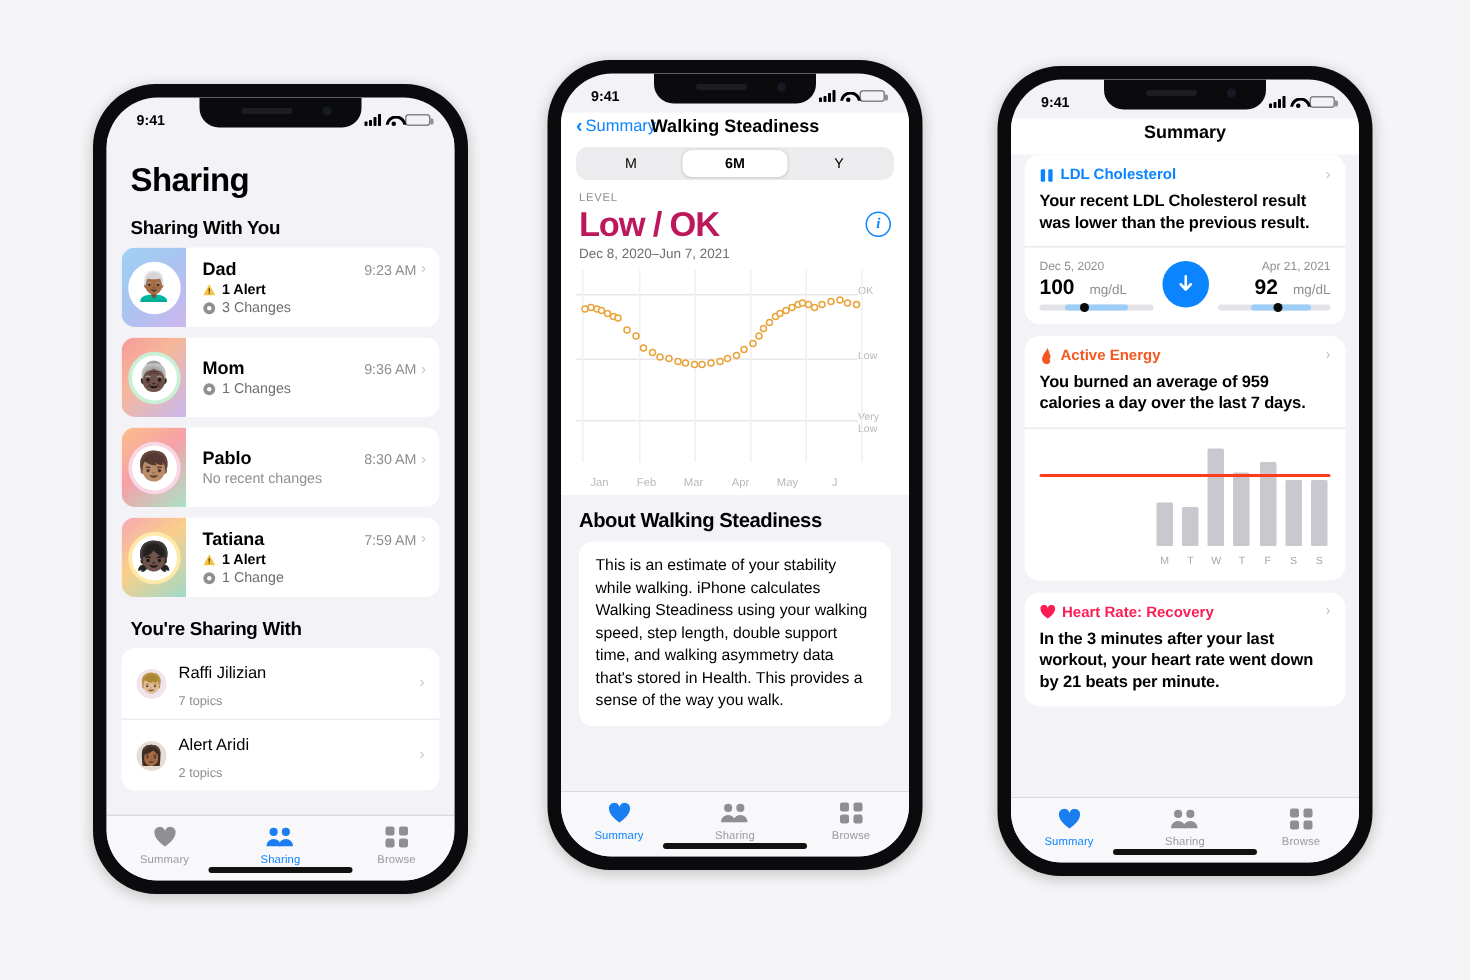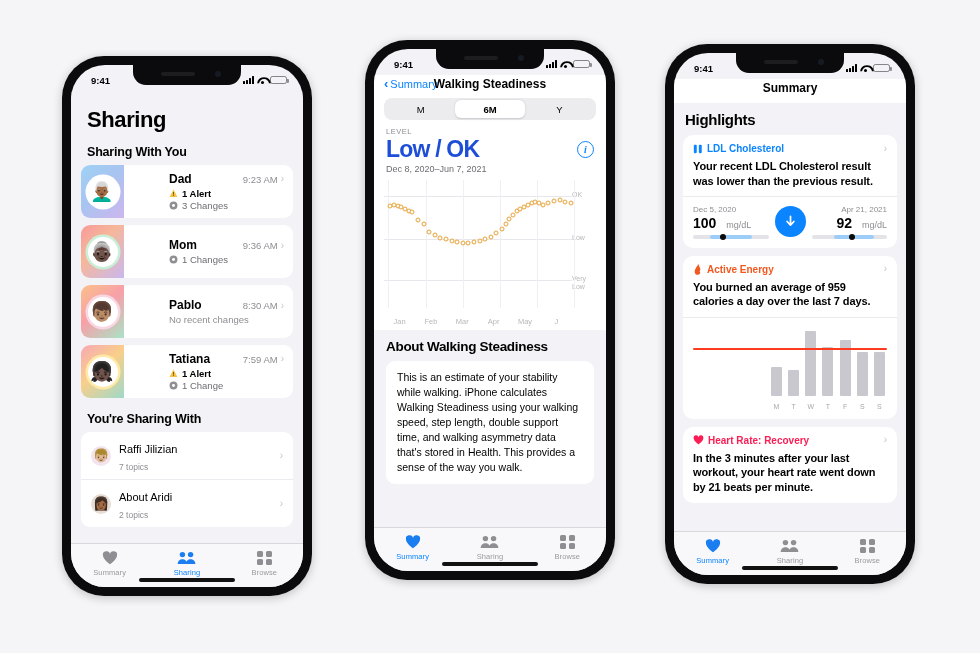--- a/index.html
+++ b/index.html
@@ -117,21 +117,21 @@
   .memoji {
     width: 30px; height: 30px; border-radius: 50%;
     display:flex; align-items:center; justify-content:center;
     font-size: 19px; line-height: 1;
     background: #fff;
   }
   .memoji.ring-w { box-shadow: 0 0 0 2.5px #fff; }
   .memoji.ring-g { box-shadow: 0 0 0 2.5px #c9f0d6; }
   .memoji.ring-p { box-shadow: 0 0 0 2.5px #f9d6e4; }
   .memoji.ring-y { box-shadow: 0 0 0 2.5px #ffe9a8; }
-  .share-main { flex:1; padding: 6px 9px 6px 11px; display:flex; flex-direction:column; justify-content:center;margin-left:34px; }
+  .share-main { flex:1; padding: 6px 9px 6px 11px; display:flex; flex-direction:column; justify-content:center; }
   .share-top { display:flex; align-items:baseline; justify-content:space-between; }
   .share-name { font-size: 12px; font-weight: bold; color:#000; }
   .share-right { display:flex; align-items:center; gap:3px; }
   .share-time { font-size: 9.5px; color:#8e8e93; }
   .chev { color:#c6c6cc; font-size: 10px; line-height:1; }
   .share-meta { margin-top: 2px; display:flex; flex-direction:column; gap:1.5px; }
   .meta-line { display:flex; align-items:center; gap:4px; font-size: 9.5px; }
   .meta-line.alert { color:#000; font-weight: bold; }
   .meta-line.change { color:#6d6d72; }
   .meta-line.none { color:#8e8e93; }
@@ -155,21 +155,21 @@
                font-size: 12px; font-weight: bold; color:#000; white-space:nowrap; }
   .seg {
     display:flex; background:#ececeF; border-radius: 8px; margin: 0 10px 7px;
     padding: 2px; height: 22px;
   }
   .seg .s { flex:1; display:flex;align-items:center;justify-content:center;
             font-size:9.5px; color:#000; border-radius:6px; }
   .seg .s.sel { background:#fff; box-shadow:0 .5px 2px rgba(0,0,0,.16); font-weight: 600; }
   .lv-label { font-size: 7.5px; color:#8e8e93; letter-spacing:.5px; padding: 0 12px; }
   .lv-row { display:flex; align-items:center; justify-content:space-between; padding: 0 12px; }
-  .lv-value { font-size: 23px; font-weight: bold; color:#1d4ed8; letter-spacing:-.8px; line-height:1.15; }
+  .lv-value { font-size: 23px; font-weight: bold; color:#be185d; letter-spacing:-.8px; line-height:1.15; }
   .info-i { width:17px;height:17px;border-radius:50%;border:1.3px solid #0a84ff;color:#0a84ff;
             display:flex;align-items:center;justify-content:center;font-size:10px;
             font-family:"Liberation Serif",serif; font-style:italic; font-weight:bold; }
   .lv-date { font-size: 9px; color:#6d6d72; padding: 2px 12px 0; }
   .chartwrap { position:relative; flex:0 0 150px; height:150px; margin: 6px 0 0; padding: 0 8px 0 10px; }
   .chart { position:relative; width: 100%; height: 128px; }
   .gl-h { position:absolute; left:0; right:26px; height:.5px; background:#e7e7ec; }
   .gl-v { position:absolute; top:0; bottom:0; width:.5px; background:#f0f0f4; }
   .ylab { position:absolute; right:0; width:26px; font-size:7px; color:#b8b8bd; line-height:1.1; }
   .xlabs { position:absolute; left:10px; right:34px; bottom:4px; display:flex;margin-top:45px; }
@@ -363,21 +363,21 @@
             <span class="topic-av">👦🏼</span>
             <span class="topic-txt">
               <span class="topic-name">Raffi Jilizian</span>
               <div class="topic-sub">7 topics</div>
             </span>
             <span class="chev">›</span>
           </div>
           <div class="topic-row">
             <span class="topic-av b">👩🏾</span>
             <span class="topic-txt">
-              <span class="topic-name">About Aridi</span>
+              <span class="topic-name">Alert Aridi</span>
               <div class="topic-sub">2 topics</div>
             </span>
             <span class="chev">›</span>
           </div>
         </div>
       </div>
 
       <div class="tabbar">
         <div class="tab">
           <span class="ticon">
@@ -582,21 +582,20 @@
               <i></i>
             </span>
           <span class="wifi"></span>
           <span class="batt"><span class="fill"></span></span>
         </span>
       </div>
 
       <div class="body">
         <div class="nav-c">Summary</div>
         <div class="scroll">
-          <div class="hl-head">Highlights</div>
 
           <div class="hcard">
             <div class="hcard-top">
               <svg width="10" height="10" viewBox="0 0 12 12">
                   <rect x="1" y="1" width="3.5" height="10" rx="1" fill="#0a84ff"></rect>
                   <rect x="7" y="1" width="3.5" height="10" rx="1" fill="#0a84ff"></rect>
                 </svg>
               <span class="hcard-title blue">LDL Cholesterol</span>
               <span class="chev">›</span>
             </div>

